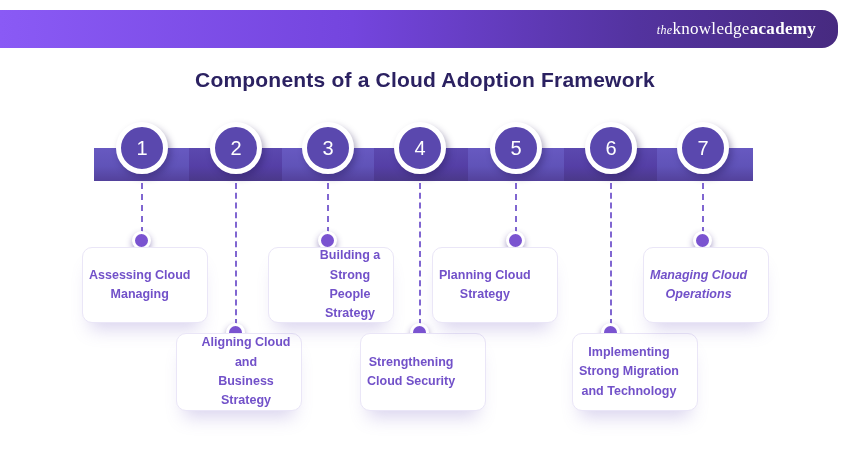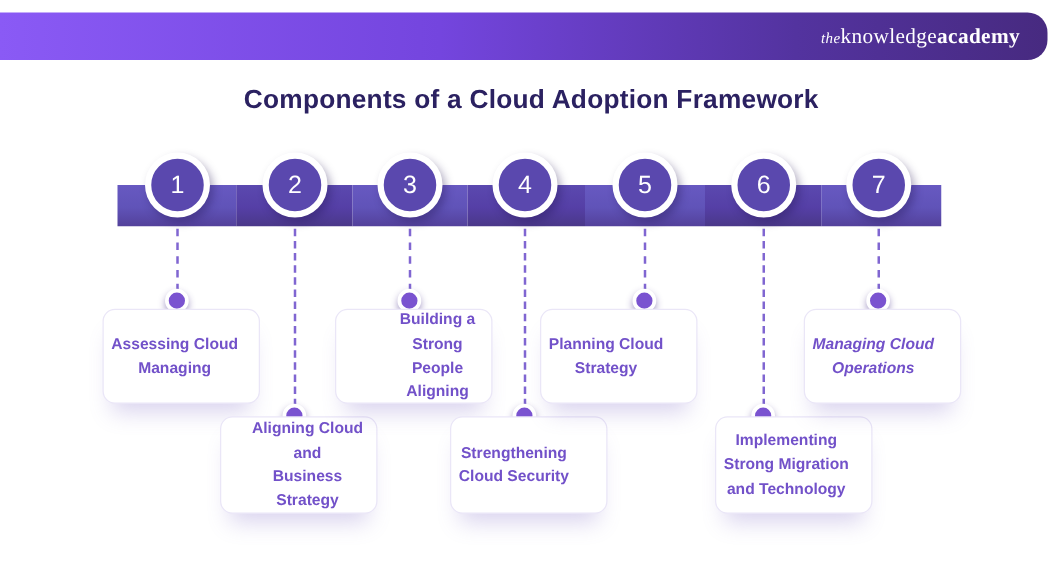--- a/index.html
+++ b/index.html
@@ -92,21 +92,21 @@
       <div class="dot" style="left: 226px; top: 323px;"></div>
       <div class="card" style="left: 176px; top: 333px; height: 78px; padding-left: 20px;">
         <div><span>Aligning Cloud and</span><br><span>Business Strategy</span></div>
       </div>
       <div class="circle" style="left: 302px; top: 122px;">
         <span>3</span>
       </div>
       <div class="dash" style="left: 327px; top: 183px; height: 50px;"></div>
       <div class="dot" style="left: 318px; top: 231px;"></div>
       <div class="card" style="left: 268px; top: 247px; height: 76px; padding-left: 44px;">
-        <div><span>Building a Strong</span><br><span>People Aligning</span></div>
+        <div><span>Building a Strong</span><br><span>People Strategy</span></div>
       </div>
       <div class="circle" style="left: 394px; top: 122px;">
         <span>4</span>
       </div>
       <div class="dash" style="left: 419px; top: 183px; height: 142px;"></div>
       <div class="dot" style="left: 410px; top: 323px;"></div>
       <div class="card" style="left: 360px; top: 333px; height: 78px;">
         <div><span>Strengthening</span><br><span>Cloud Security</span></div>
       </div>
       <div class="circle" style="left: 490px; top: 122px;">

